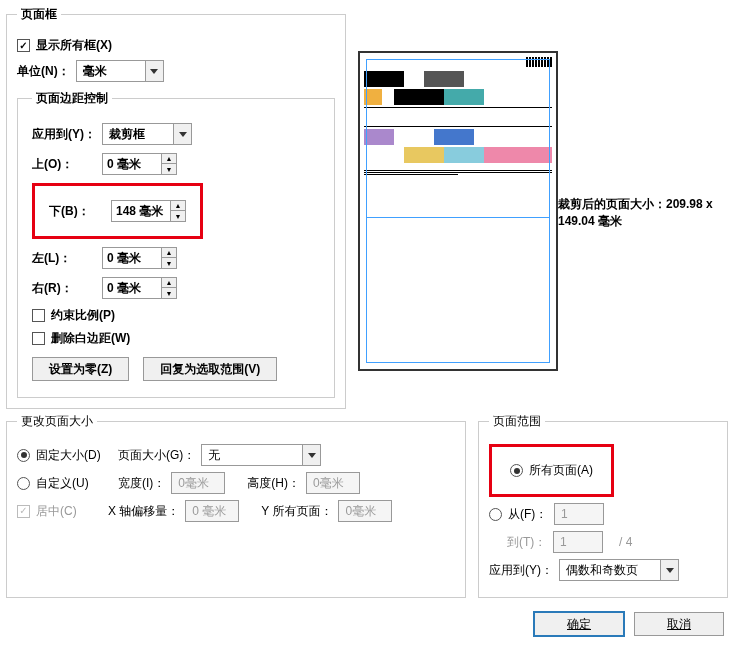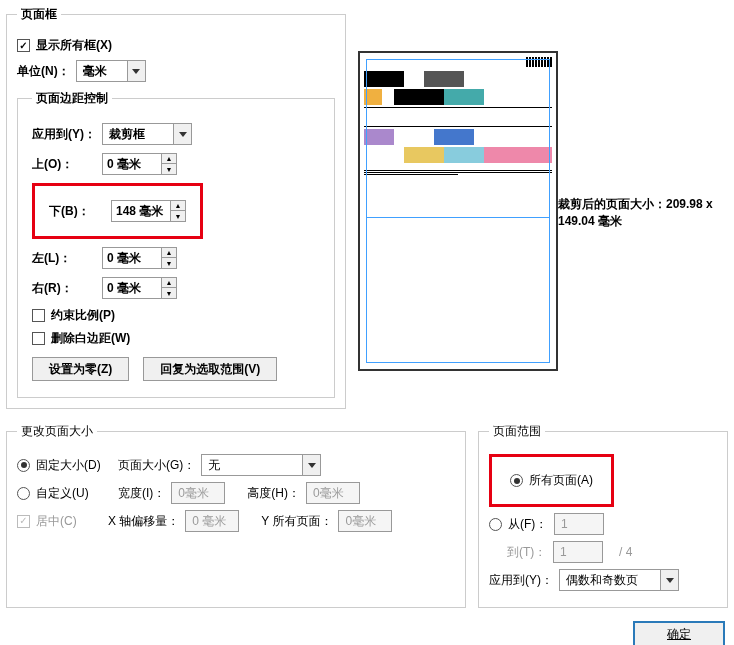--- a/index.html
+++ b/index.html
@@ -30,21 +30,21 @@
   .page-frame { flex: 0 0 340px; }
   .preview-col { flex: 1; display: flex; flex-direction: row; align-items: center; }
   .preview-box { border: 2px solid #333; width: 260px; height: 320px; position: relative; background: #fff; margin-top: 6px; }
   .preview-label { margin-top: 10px; }
   .margin-fieldset { margin-top: 8px; }
   .margin-fieldset fieldset { padding-left: 14px; }
   .margin-row { display: flex; align-items: center; margin: 8px 0; }
   .margin-row .label { width: 70px; }
   .hl-wrap { display: flex; align-items: center; }
 
-  .bottom-area { display: flex; gap: 12px; margin-top: 14px; }
+  .bottom-area { display: flex; gap: 12px; margin-top: 4px; }
   .resize-fs { flex: 1; }
   .range-fs { flex: 0 0 250px; }
 
   .footer { display: flex; justify-content: flex-end; gap: 10px; margin-top: 14px; padding-right: 4px; text-decoration: underline; }
 
   .svgarrow { width: 0; height: 0; border-left: 4px solid transparent; border-right: 4px solid transparent; border-top: 5px solid #333; }
 
   
   .preview-content { position: absolute; inset: 4px; overflow: hidden; }
   .pc-bar { height: 16px; background: linear-gradient(90deg,#000,#000 40px,#fff 40px,#fff 60px,#555 60px,#555 100px,#fff 100px); margin: 2px 0; }
@@ -57,21 +57,21 @@
   <fieldset class="page-frame">
     <legend>页面框</legend>
 
     <div class="row">
       <span class="checkbox">✓</span>
       <span class="label">显示所有框(X)</span>
     </div>
 
     <div class="row">
       <span class="label">单位(N)：</span>
-      <span class="select" style="width:70px">
+      <span class="select" style="width:88px">
         <span class="val">毫米</span>
         <span class="arrow">
             <span class="svgarrow"></span>
           </span>
       </span>
     </div>
 
     <div class="margin-fieldset">
       <fieldset>
         <legend>页面边距控制</legend>
@@ -246,13 +246,14 @@
         <span class="arrow">
             <span class="svgarrow"></span>
           </span>
       </span>
     </div>
   </fieldset>
 </div>
 
 <div class="footer">
   <span class="button primary" style="width:90px">确定</span>
+  <span class="button" style="width:90px">取消</span>
 </div>
 
 </body></html>

